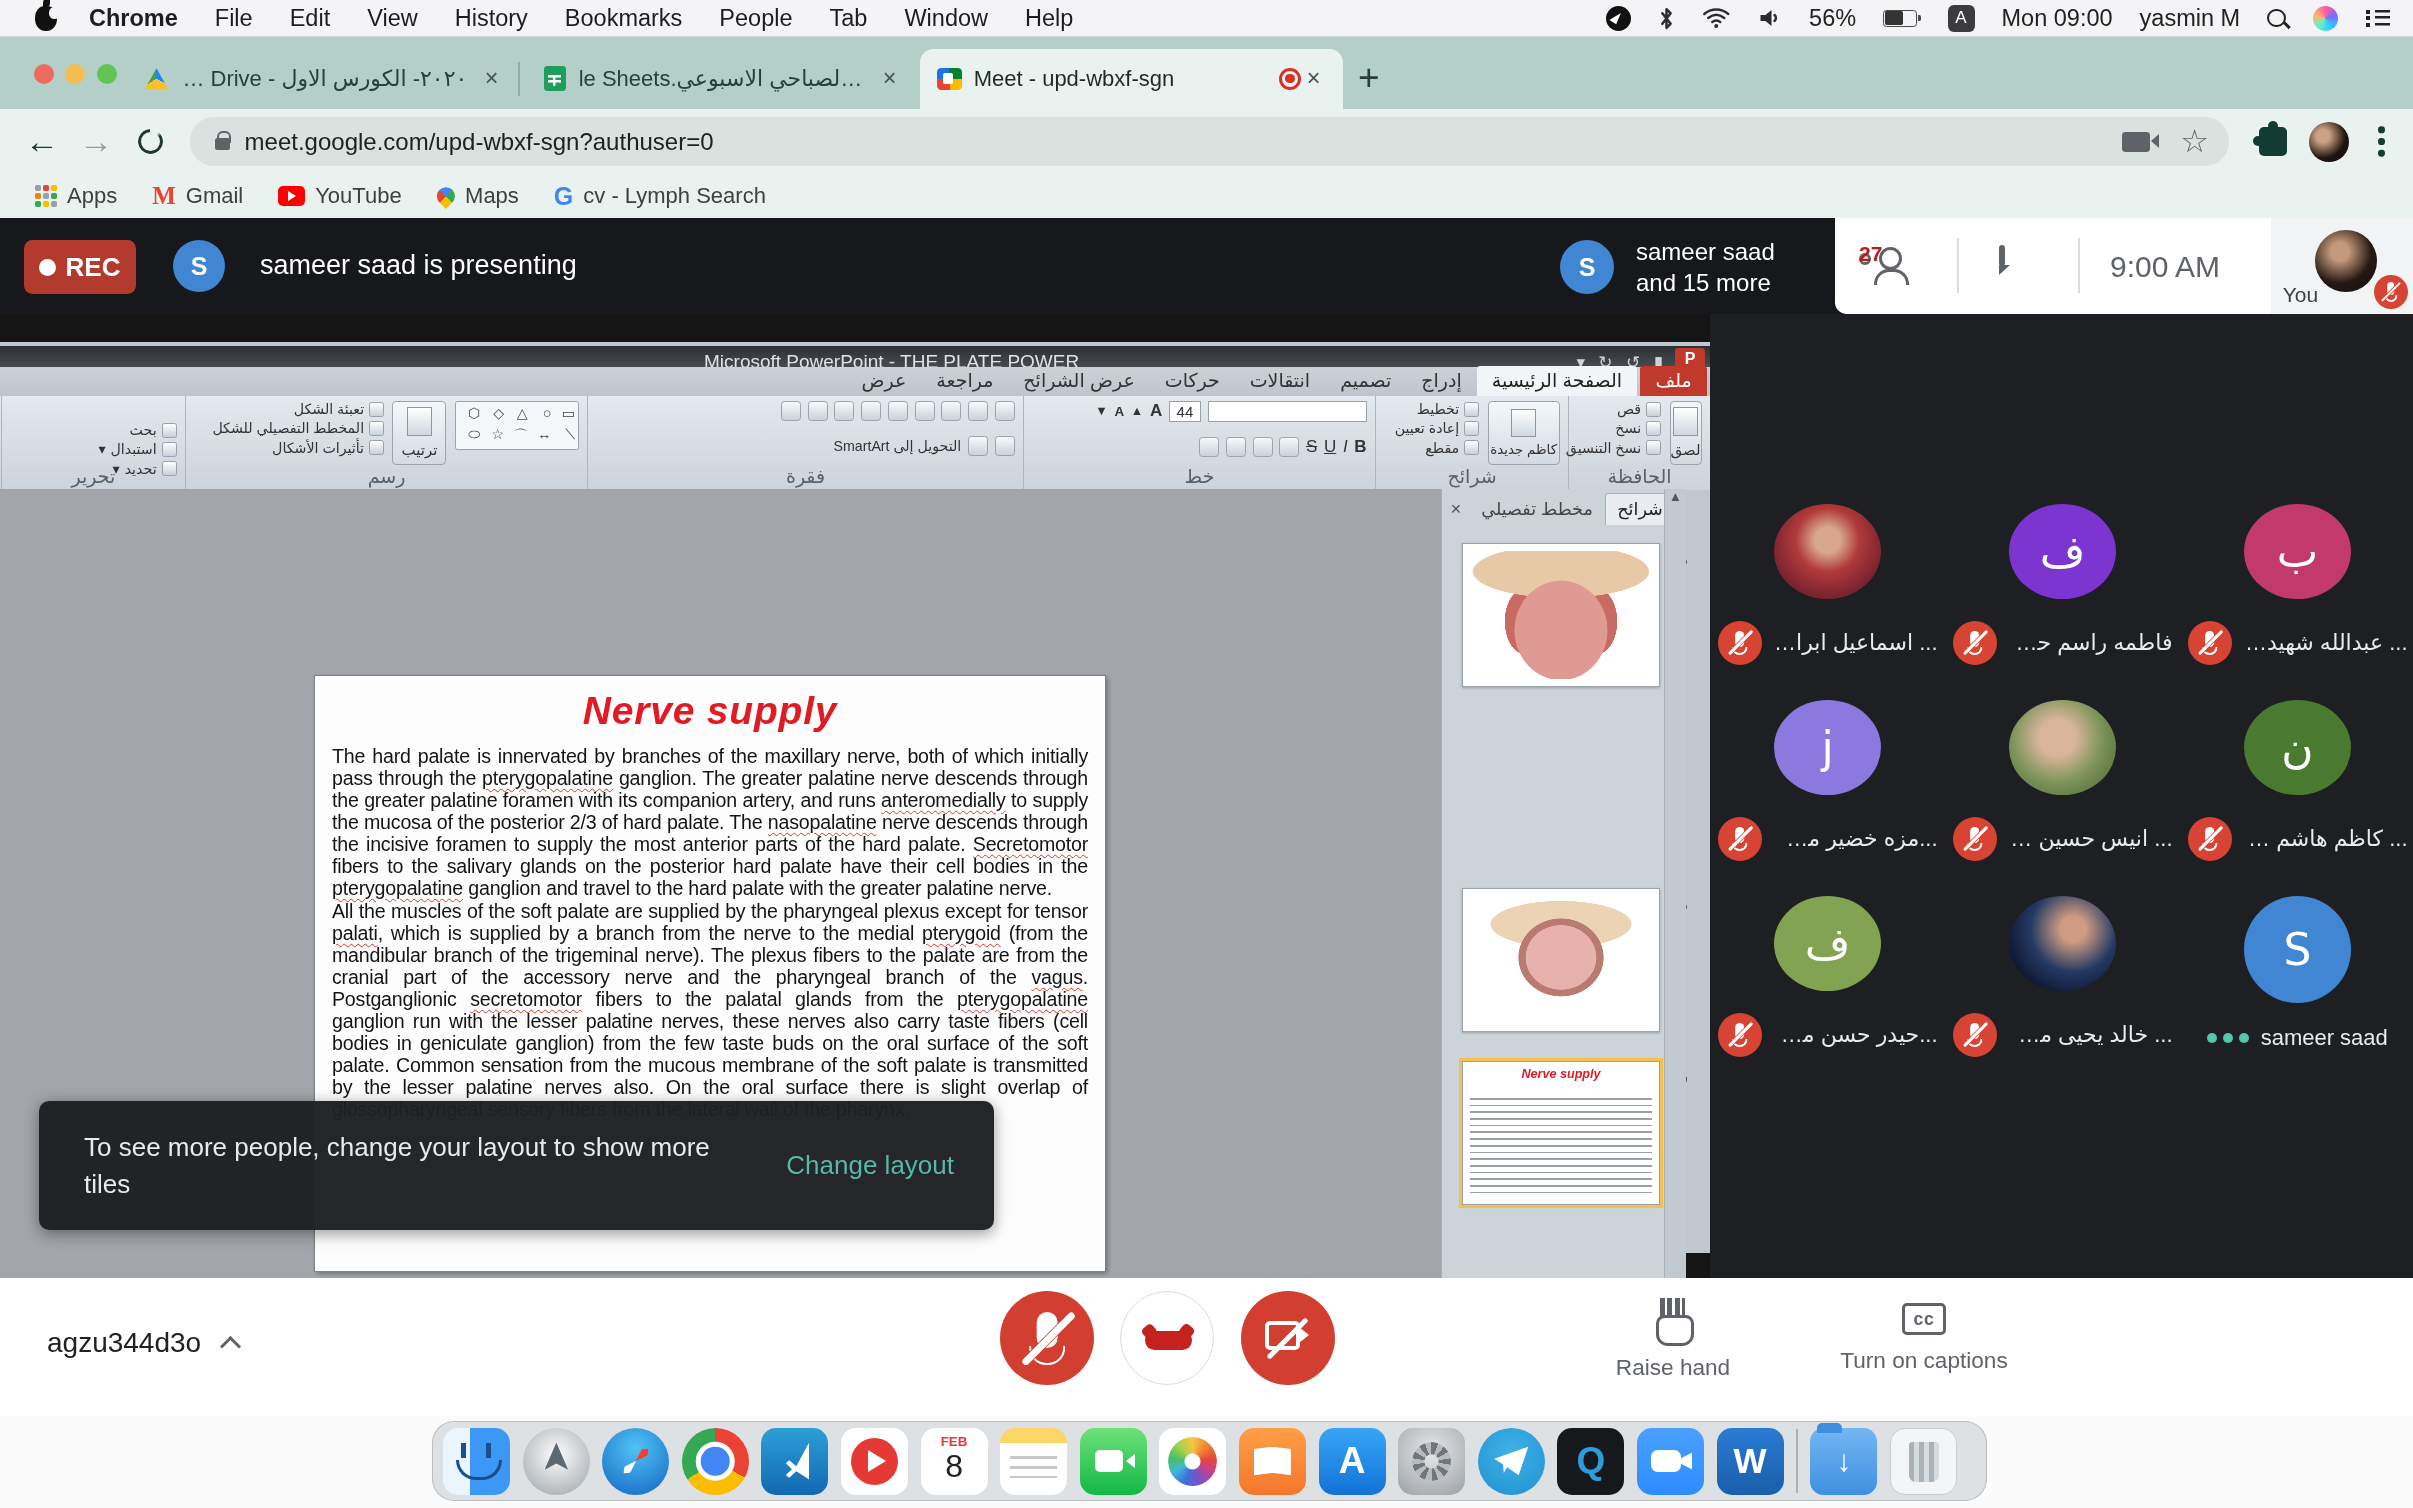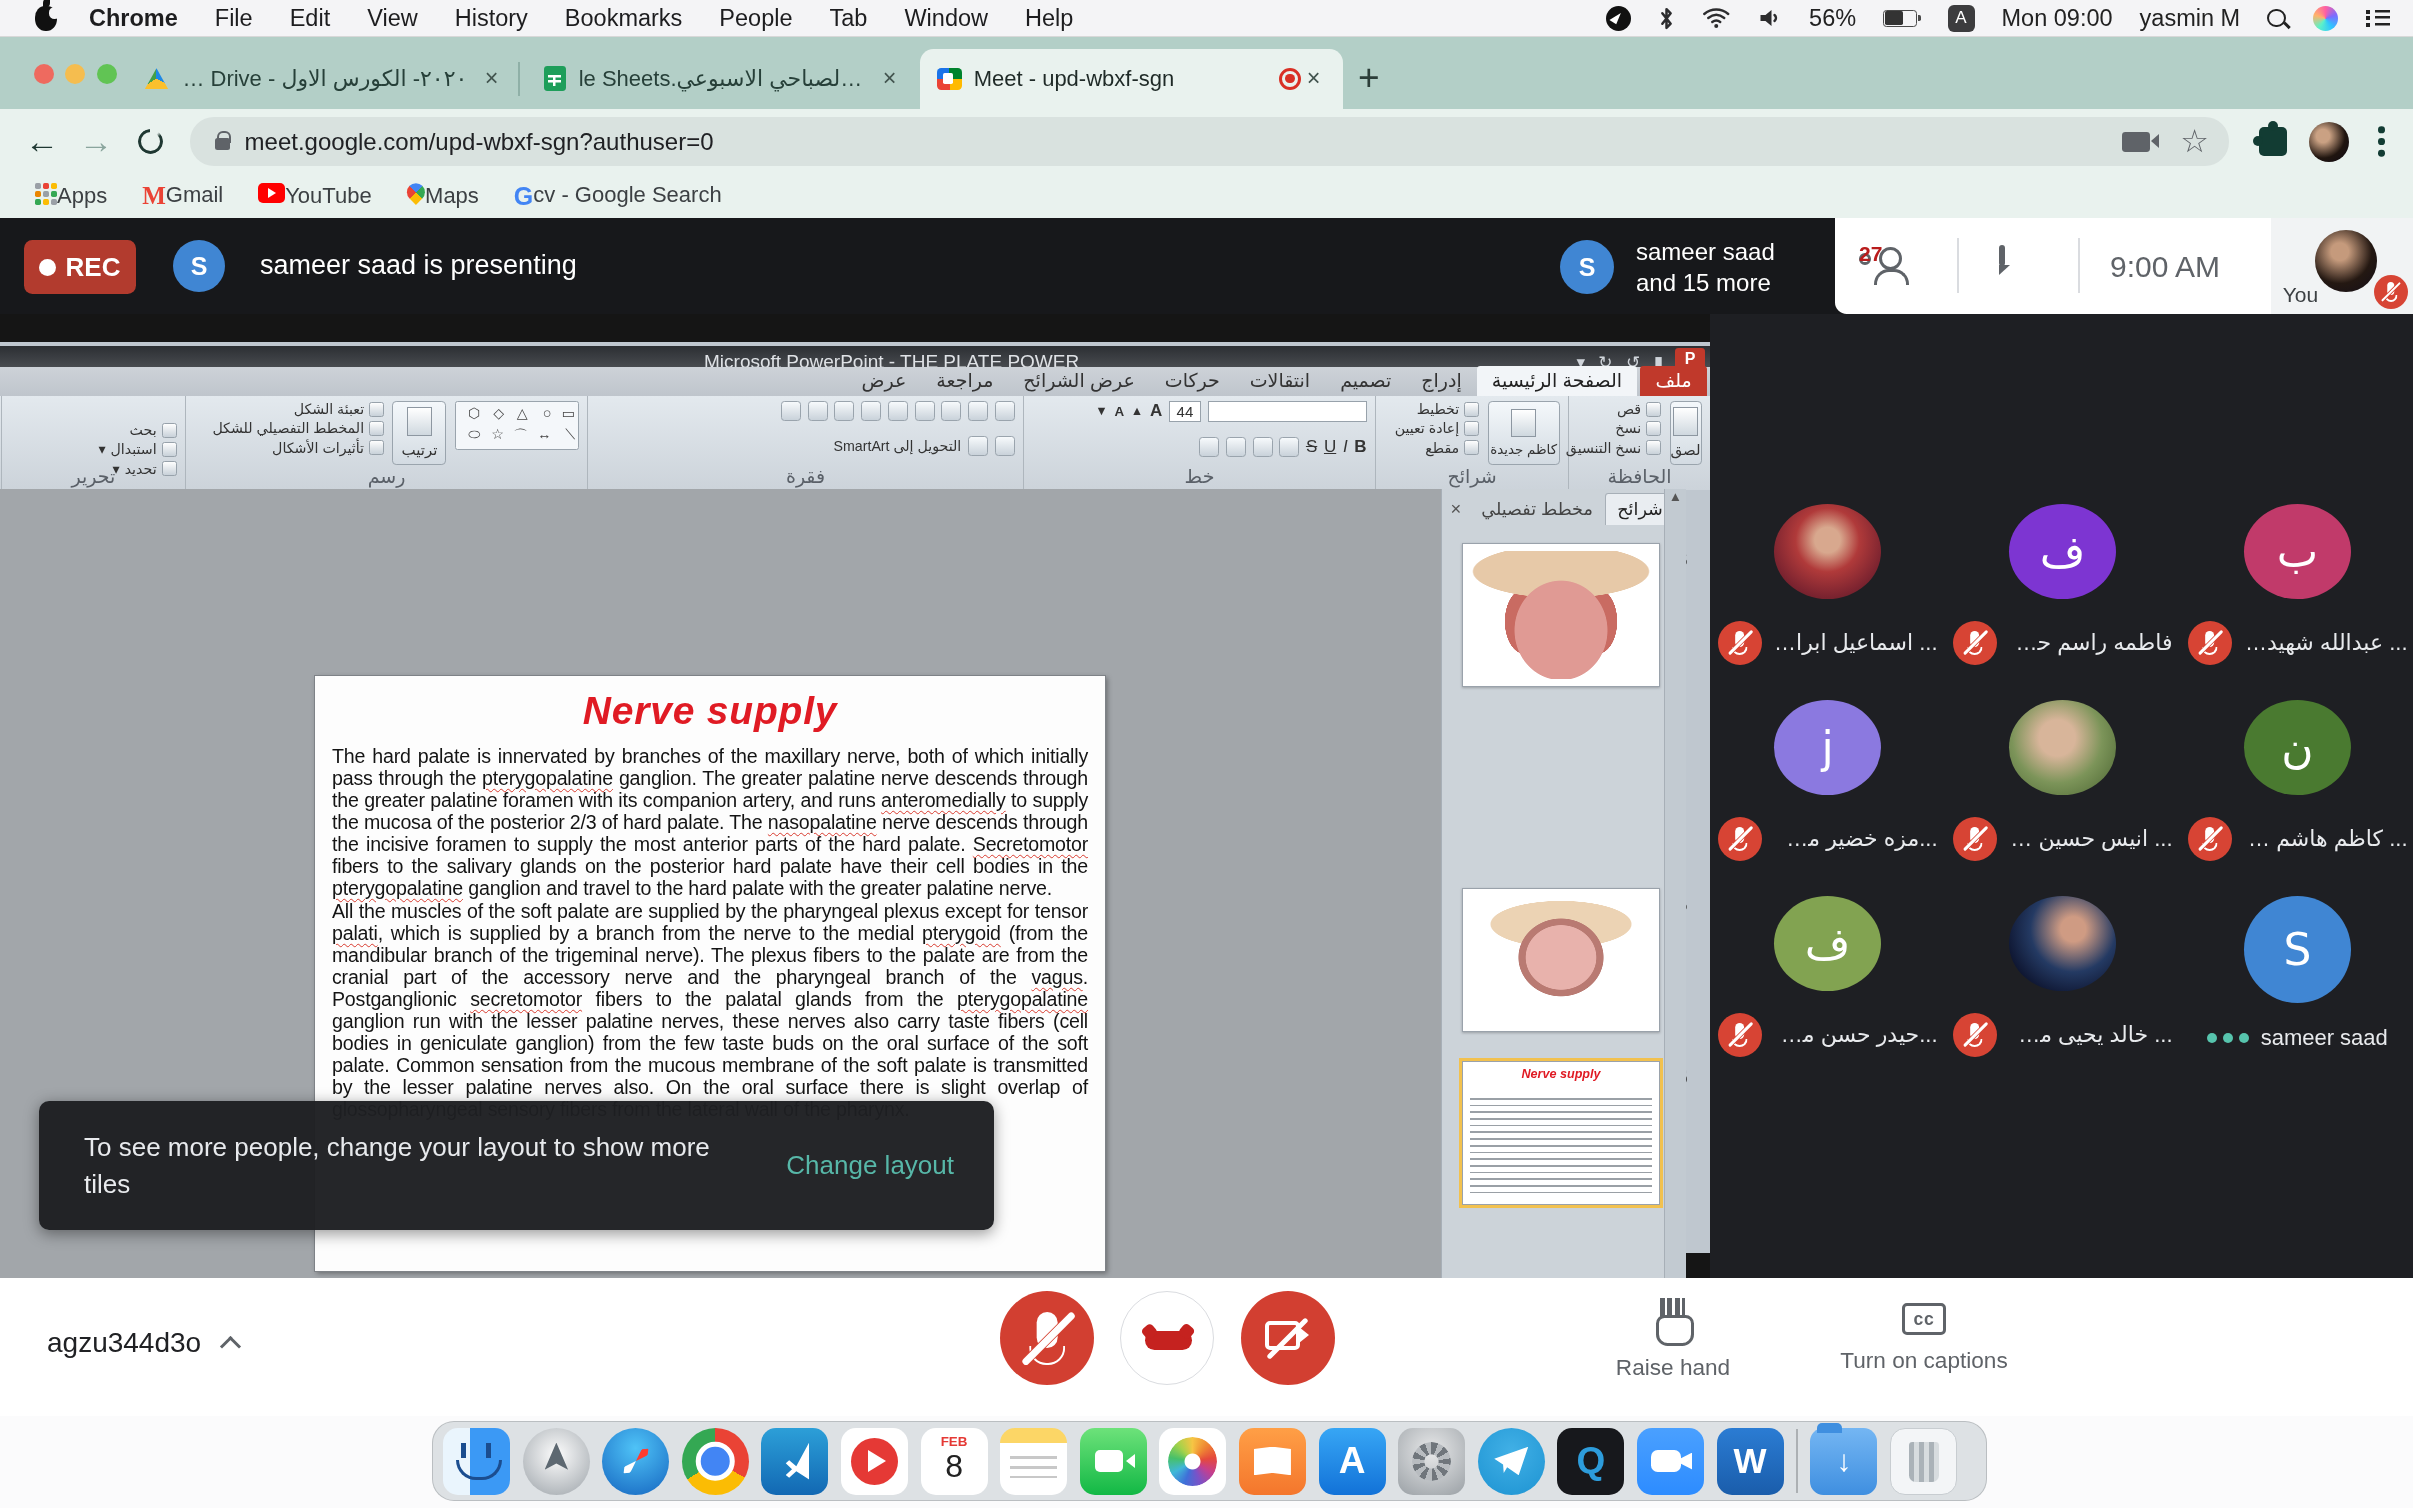--- a/index.html
+++ b/index.html
@@ -68,21 +68,21 @@
   .cam-ico::after{content:"";position:absolute;right:-8.4px;top:2.5px;border-top:7.5px solid transparent;border-bottom:7.5px solid transparent;border-right:8.4px solid #5f6368}
   .star-ico{font-size:32px;color:#5f6368;line-height:25px}
   .puzzle{width:28.5px;height:28.5px;background:#123c33;border-radius:5px;position:relative;margin:0 22px 0 30px}
   .puzzle::before{content:"";position:absolute;left:9.2px;top:-5.9px;width:10px;height:10px;border-radius:50%;background:#123c33}
   .puzzle::after{content:"";position:absolute;left:-5.9px;top:9.2px;width:10px;height:10px;border-radius:50%;background:#123c33}
   .avatar-photo{width:40px;height:40px;border-radius:50%;background:radial-gradient(circle at 35% 35%,#caa183 18%,#20150f 60%,#0d0a14 100%)}
   .vdots{width:6.7px;height:6.7px;border-radius:50%;background:#123c33;box-shadow:0 11.7px 0 #123c33,0 -11.7px 0 #123c33;margin:0 28.5px}
 
   
   #bookmarks{position:absolute;left:0;top:174px;width:2413px;height:44px;background:#e9f2ee;display:flex;align-items:center;font-size:22px;color:#3c4043}
-  .bm{display:flex;align-items:flex-start;margin-left:35px}
+  .bm{display:flex;align-items:center;gap:10px;margin-left:35px}
   .apps-grid{width:22px;height:22px;display:grid;grid-template-columns:repeat(3,1fr);gap:1.7px}
   .apps-grid i{border-radius:1.7px}
   .gm{color:#ea4335;font-weight:700;font-size:25px;font-family:"Liberation Serif",serif}
   .yt{width:27px;height:20px;background:#f00;border-radius:5px;position:relative}
   .yt::after{content:"";position:absolute;left:10px;top:5px;border-left:8.4px solid #fff;border-top:5px solid transparent;border-bottom:5px solid transparent}
   .pin{width:18.4px;height:18.4px;border-radius:50% 50% 50% 0;transform:rotate(-45deg);background:conic-gradient(#4285f4 0 25%,#34a853 0 50%,#fbbc04 0 75%,#ea4335 0)}
   .gg{color:#4285f4;font-weight:700;font-size:25px}
 
   
   #meethead{position:absolute;left:0;top:218px;width:2413px;height:96px;background:#17181b;color:#fff}
@@ -375,21 +375,21 @@
   <span class="bm">
     <span class="yt"></span>
     <span>YouTube</span>
   </span>
   <span class="bm">
     <span class="pin"></span>
     <span>Maps</span>
   </span>
   <span class="bm">
     <span class="gg">G</span>
-    <span>cv - Google Search</span>
+    <span>cv - Lymph Search</span>
   </span>
 </div>
 
 <div id="meethead">
   <div id="rec-badge">
     <span class="dot"></span>
     <span>REC</span>
   </div>
   <span class="s-avatar" style="position:absolute;left:173px;top:22px;width:52px;height:52px;font-size:25px">S</span>
   <span id="banner-text">sameer saad is presenting</span>

